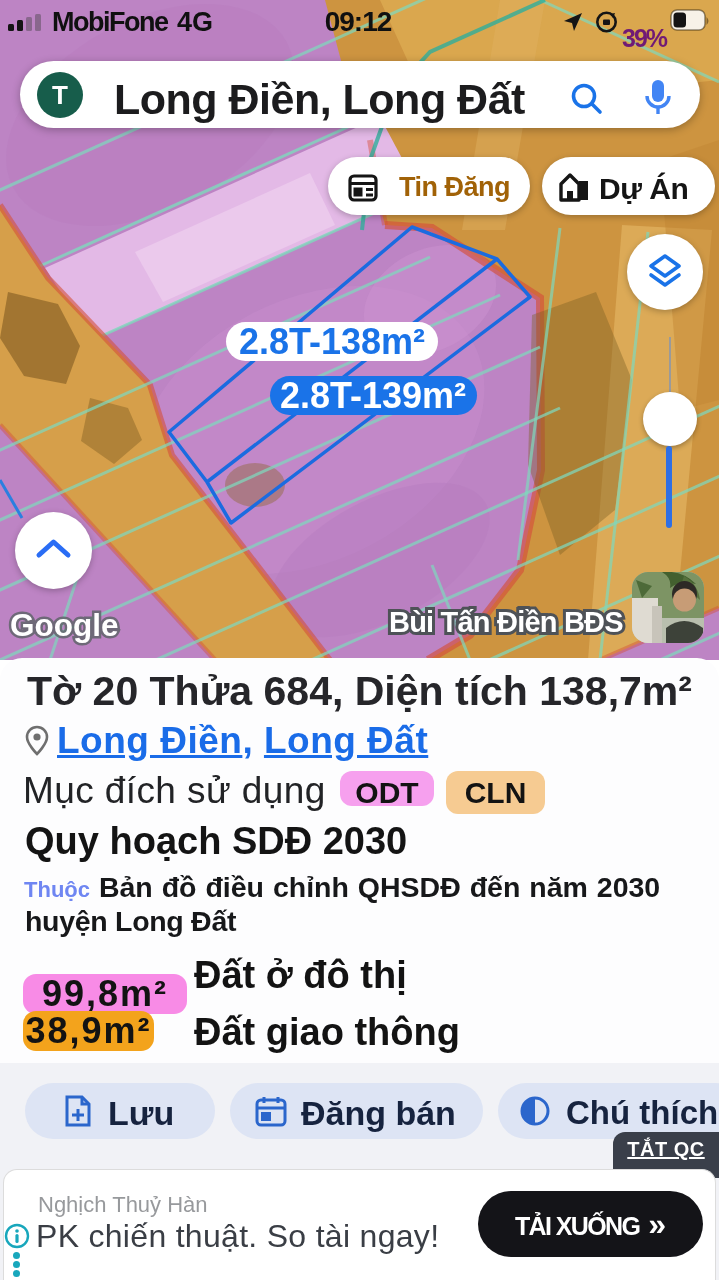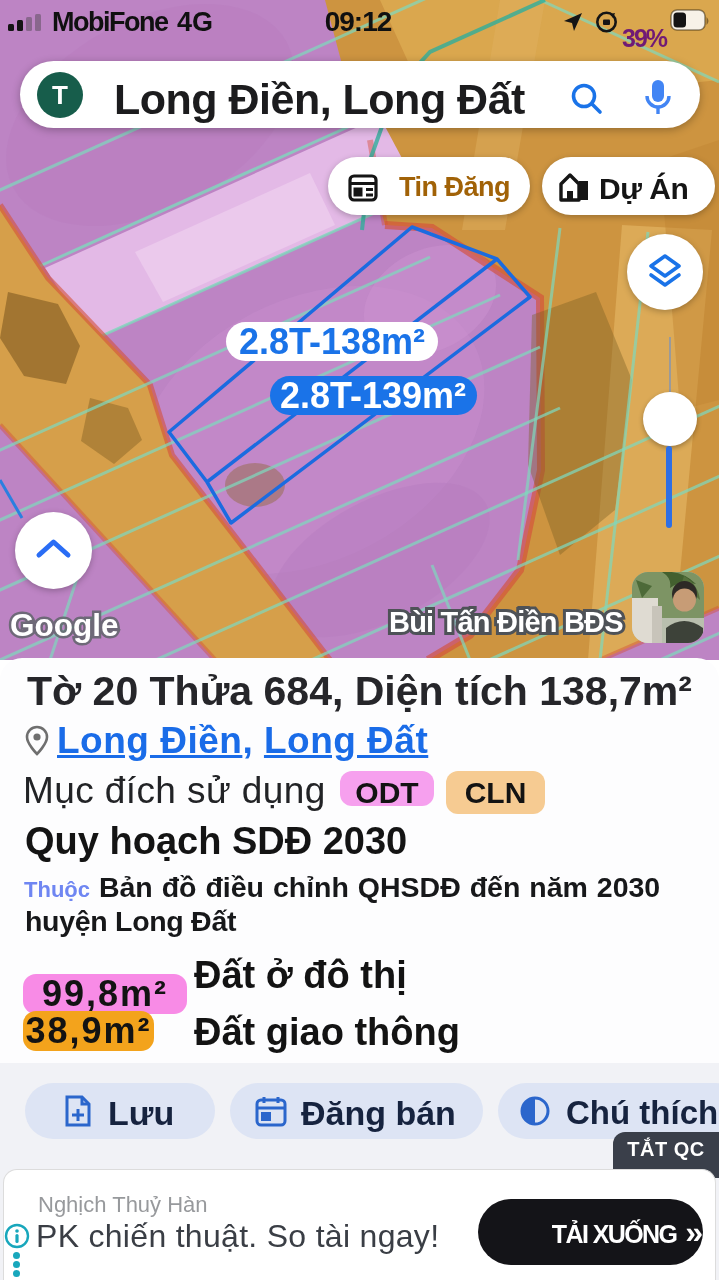--- a/index.html
+++ b/index.html
@@ -249,31 +249,31 @@
 </svg>
 <div class="abs" style="left:301px;top:1096px;font-size:34px;line-height:34px;font-weight:bold;color:#16233f;">Đăng bán</div>
 
 <div class="abs" style="left:498px;top:1083px;width:246px;height:56px;border-radius:28px;background:#dde4f4;"></div>
 <svg class="abs" style="left:519px;top:1095px" width="32" height="32" viewBox="0 0 32 32">
   <circle cx="16" cy="16" r="13" fill="none" stroke="#2b66cc" stroke-width="3"></circle>
   <path d="M16,3 A13,13 0 0 0 16,29 Z" fill="#2b66cc"></path>
 </svg>
 <div class="abs" style="left:566px;top:1096px;font-size:33px;line-height:34px;font-weight:bold;color:#16233f;">Chú thích</div>
 
-<div class="abs" style="left:613px;top:1132px;width:106px;height:46px;background:#3a3f4a;border-radius:12px 0 0 0;text-align:center;line-height:35px;font-size:20px;font-weight:bold;letter-spacing:0.5px;color:#fff;">TẮT QC</div>
+<div class="abs" style="left:613px;top:1132px;width:106px;height:46px;background:#3a3f4a;border-radius:12px 0 0 0;text-align:center;line-height:35px;font-size:20px;font-weight:bold;letter-spacing:0.5px;color:#fff;text-decoration:underline;">TẮT QC</div>
 
 <div class="abs" style="left:3px;top:1169px;width:711px;height:110px;background:#fff;border:1px solid #dcdcdc;border-bottom:none;border-radius:14px 14px 0 0;"></div>
 
 <svg class="abs" style="left:4px;top:1223px" width="26" height="26" viewBox="0 0 26 26">
   <circle cx="13" cy="13" r="11" fill="#fff" stroke="#18a7bc" stroke-width="2.4"></circle>
   <circle cx="13" cy="8" r="1.8" fill="#18a7bc"></circle>
   <rect x="11.4" y="11" width="3.2" height="9" rx="1.6" fill="#18a7bc"></rect>
 </svg>
 
 <div class="abs" style="left:13px;top:1252px;width:7px;height:7px;border-radius:50%;background:#18a7bc;"></div>
 <div class="abs" style="left:13px;top:1261px;width:7px;height:7px;border-radius:50%;background:#18a7bc;"></div>
 <div class="abs" style="left:13px;top:1270px;width:7px;height:7px;border-radius:50%;background:#18a7bc;"></div>
 
 <div class="abs" style="left:38px;top:1193px;font-size:22px;line-height:24px;color:#97999c;">Nghịch Thuỷ Hàn</div>
 
 <div class="abs" style="left:36px;top:1219px;font-size:32px;line-height:34px;letter-spacing:0.3px;color:#3a3e45;">PK chiến thuật. So tài ngay!</div>
 
-<div class="abs" style="left:478px;top:1191px;width:225px;height:66px;border-radius:33px;background:#141418;color:#fff;text-align:right;line-height:66px;margin-top:8px;"><span style="font-size:25px;font-weight:bold;letter-spacing:-1.6px;">TẢI XUỐNG</span>&nbsp;&nbsp;<span style="font-size:32px;font-weight:bold;">»</span></div>
+<div class="abs" style="left:478px;top:1191px;width:225px;height:66px;border-radius:33px;background:#141418;color:#fff;text-align:center;line-height:66px;"><span style="font-size:25px;font-weight:bold;letter-spacing:-1.6px;">TẢI XUỐNG</span>&nbsp;&nbsp;<span style="font-size:32px;font-weight:bold;">»</span></div>
 
 </body></html>

